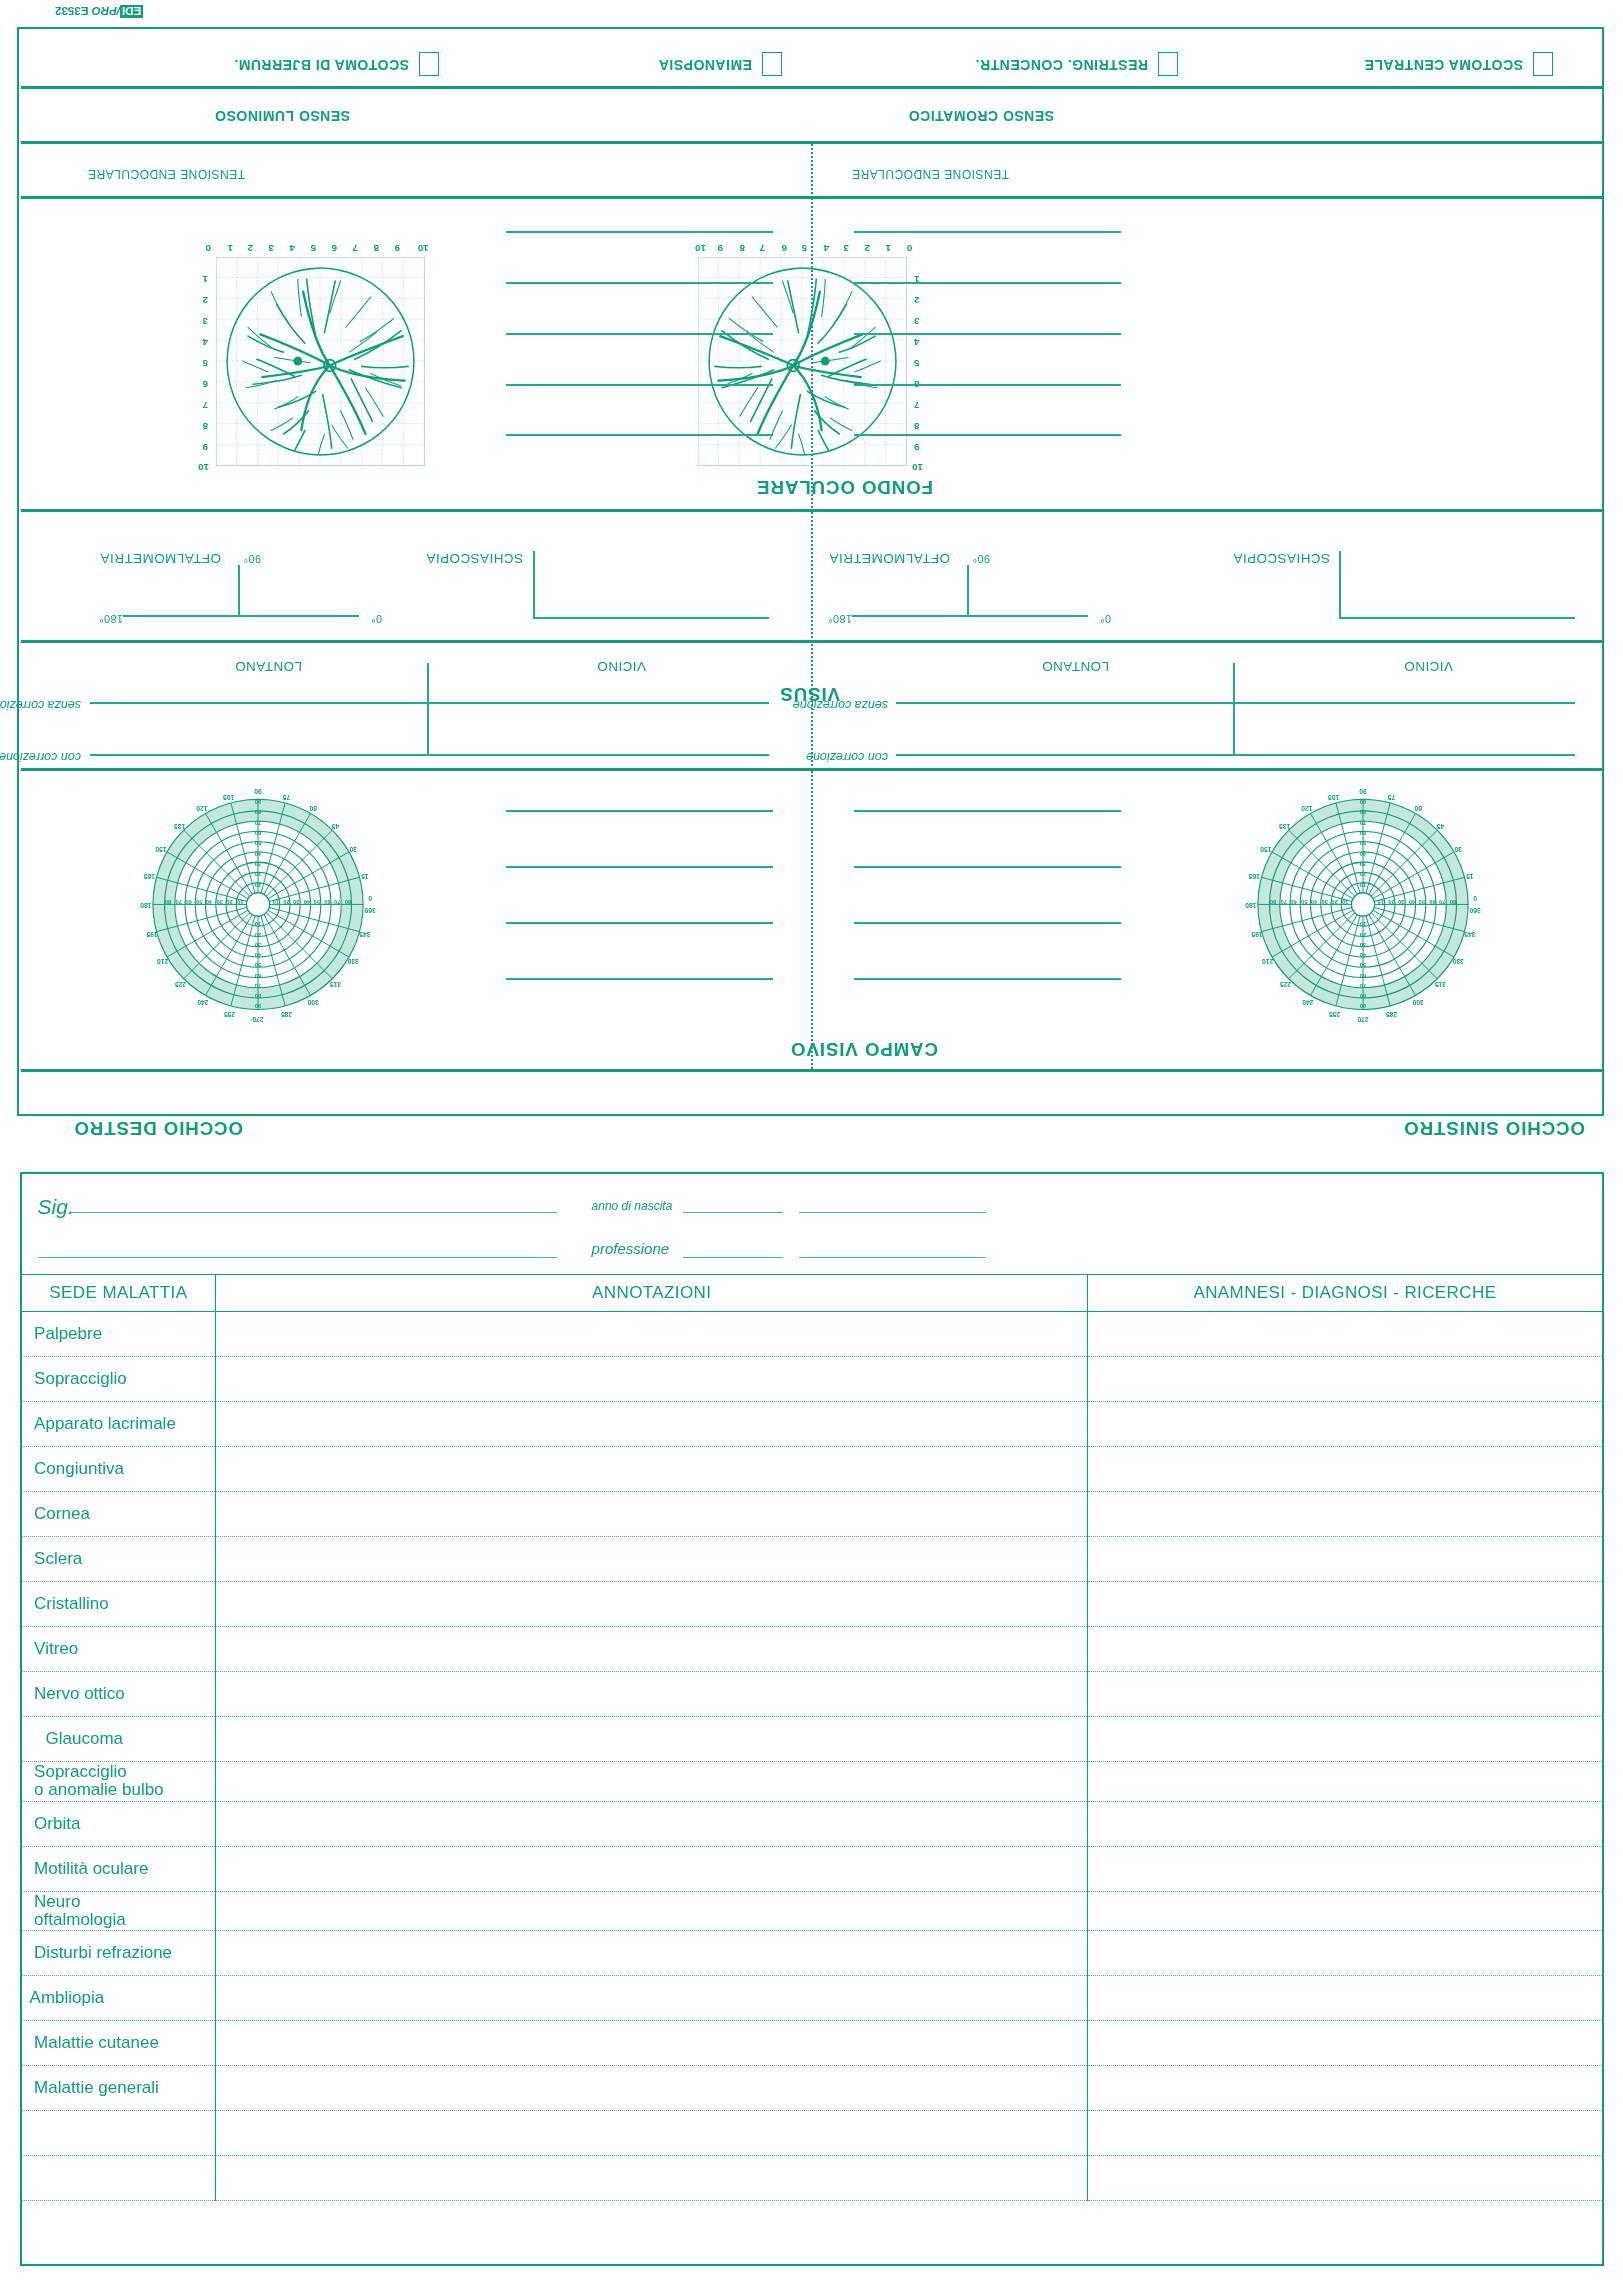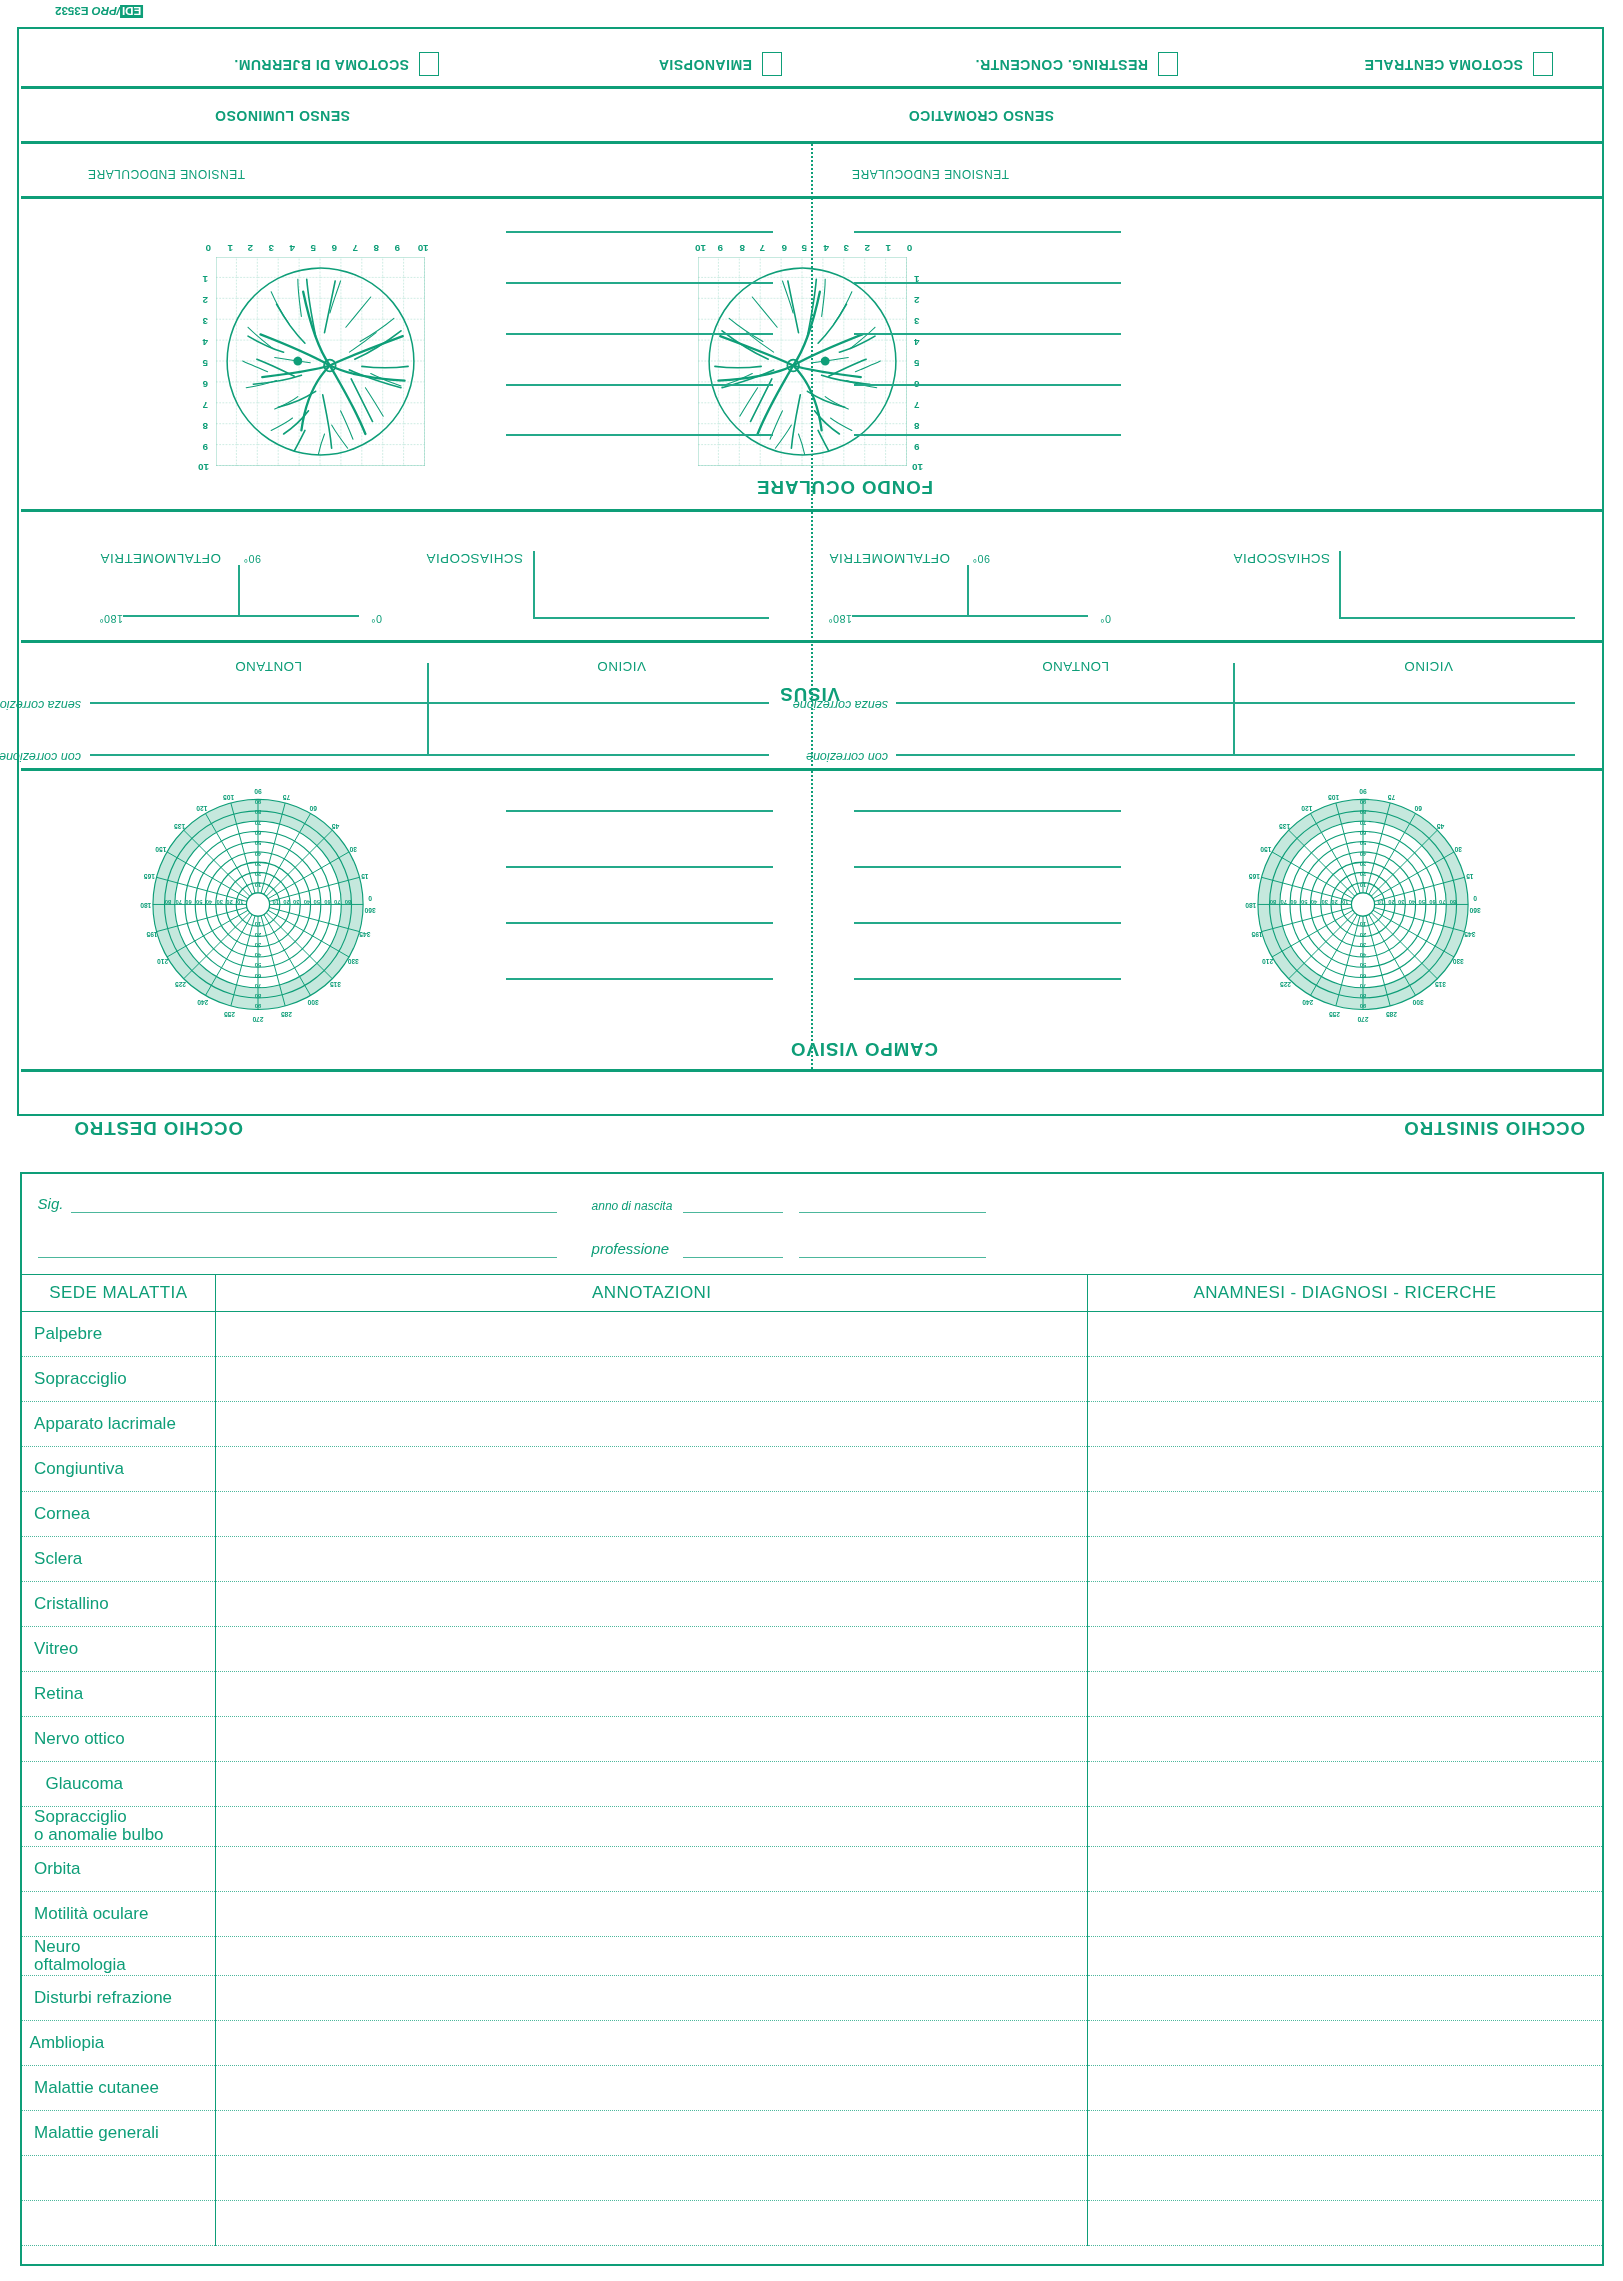--- a/index.html
+++ b/index.html
@@ -539,21 +539,21 @@
 
     <div class="lbl-big" style="left:1381px;top:-2.7px;">OCCHIO DESTRO</div>
     <div class="lbl-big" style="left:39px;top:-2.7px;">OCCHIO SINISTRO</div>
 
   </div>
 </div>
 
 <div id="bottom-card">
 
   <div style="position:absolute;left:0;top:0;width:100%;height:100px;">
-    <span class="lbl-it" style="left:16px;top:21.4px;font-size:15px;">Sig.</span>
+    <span class="lbl-it" style="left:16px;top:21.4px;font-size:21px;">Sig.</span>
     <span style="position:absolute;left:49px;top:21.4px;width:486px;height:17px;border-bottom:1.3px solid #4cb79c;font-size:13.4px;"></span>
 
     <span class="lbl-it" style="left:570px;top:25px;font-size:12px;">anno di nascita</span>
     <span style="position:absolute;left:661px;top:21.4px;width:100px;height:17px;border-bottom:1.3px solid #4cb79c;font-size:13.4px;"></span>
     <span style="position:absolute;left:777px;top:21.4px;width:187px;height:17px;border-bottom:1.3px solid #4cb79c;font-size:13.4px;"></span>
 
     <span style="position:absolute;left:16px;top:66px;width:519px;height:17px;border-bottom:1.3px solid #4cb79c;font-size:13.4px;"></span>
     <span class="lbl-it" style="left:570px;top:66px;font-size:15px;">professione</span>
     <span style="position:absolute;left:661px;top:66px;width:100px;height:17px;border-bottom:1.3px solid #4cb79c;font-size:13.4px;"></span>
     <span style="position:absolute;left:777px;top:66px;width:187px;height:17px;border-bottom:1.3px solid #4cb79c;font-size:13.4px;"></span>
@@ -625,27 +625,20 @@
           </tr>
           <tr style="height: 45px;">
             <td class="row-label cell" style="border-right: 1.8px solid rgb(14, 158, 120);">
               <div>Vitreo</div>
             </td>
             <td class="cell" style="border-right: 1.8px solid rgb(14, 158, 120); padding: 0px 7.1px; font-size: 14.3px;"></td>
             <td class="cell" style="padding: 0px 7.1px; font-size: 14.3px;"></td>
           </tr>
           <tr style="height: 45px;">
             <td class="row-label cell" style="border-right: 1.8px solid rgb(14, 158, 120);">
-              <div>Retina</div>
-            </td>
-            <td class="cell" style="border-right: 1.8px solid rgb(14, 158, 120); padding: 0px 7.1px; font-size: 14.3px;"></td>
-            <td class="cell" style="padding: 0px 7.1px; font-size: 14.3px;"></td>
-          </tr>
-          <tr style="height: 45px;">
-            <td class="row-label cell" style="border-right: 1.8px solid rgb(14, 158, 120);">
               <div>Nervo ottico</div>
             </td>
             <td class="cell" style="border-right: 1.8px solid rgb(14, 158, 120); padding: 0px 7.1px; font-size: 14.3px;"></td>
             <td class="cell" style="padding: 0px 7.1px; font-size: 14.3px;"></td>
           </tr>
           <tr style="height: 45px;">
             <td class="row-label cell" style="border-right: 1.8px solid rgb(14, 158, 120); padding-left: 24px;">
               <div>Glaucoma</div>
             </td>
             <td class="cell" style="border-right: 1.8px solid rgb(14, 158, 120); padding: 0px 7.1px; font-size: 14.3px;"></td>

